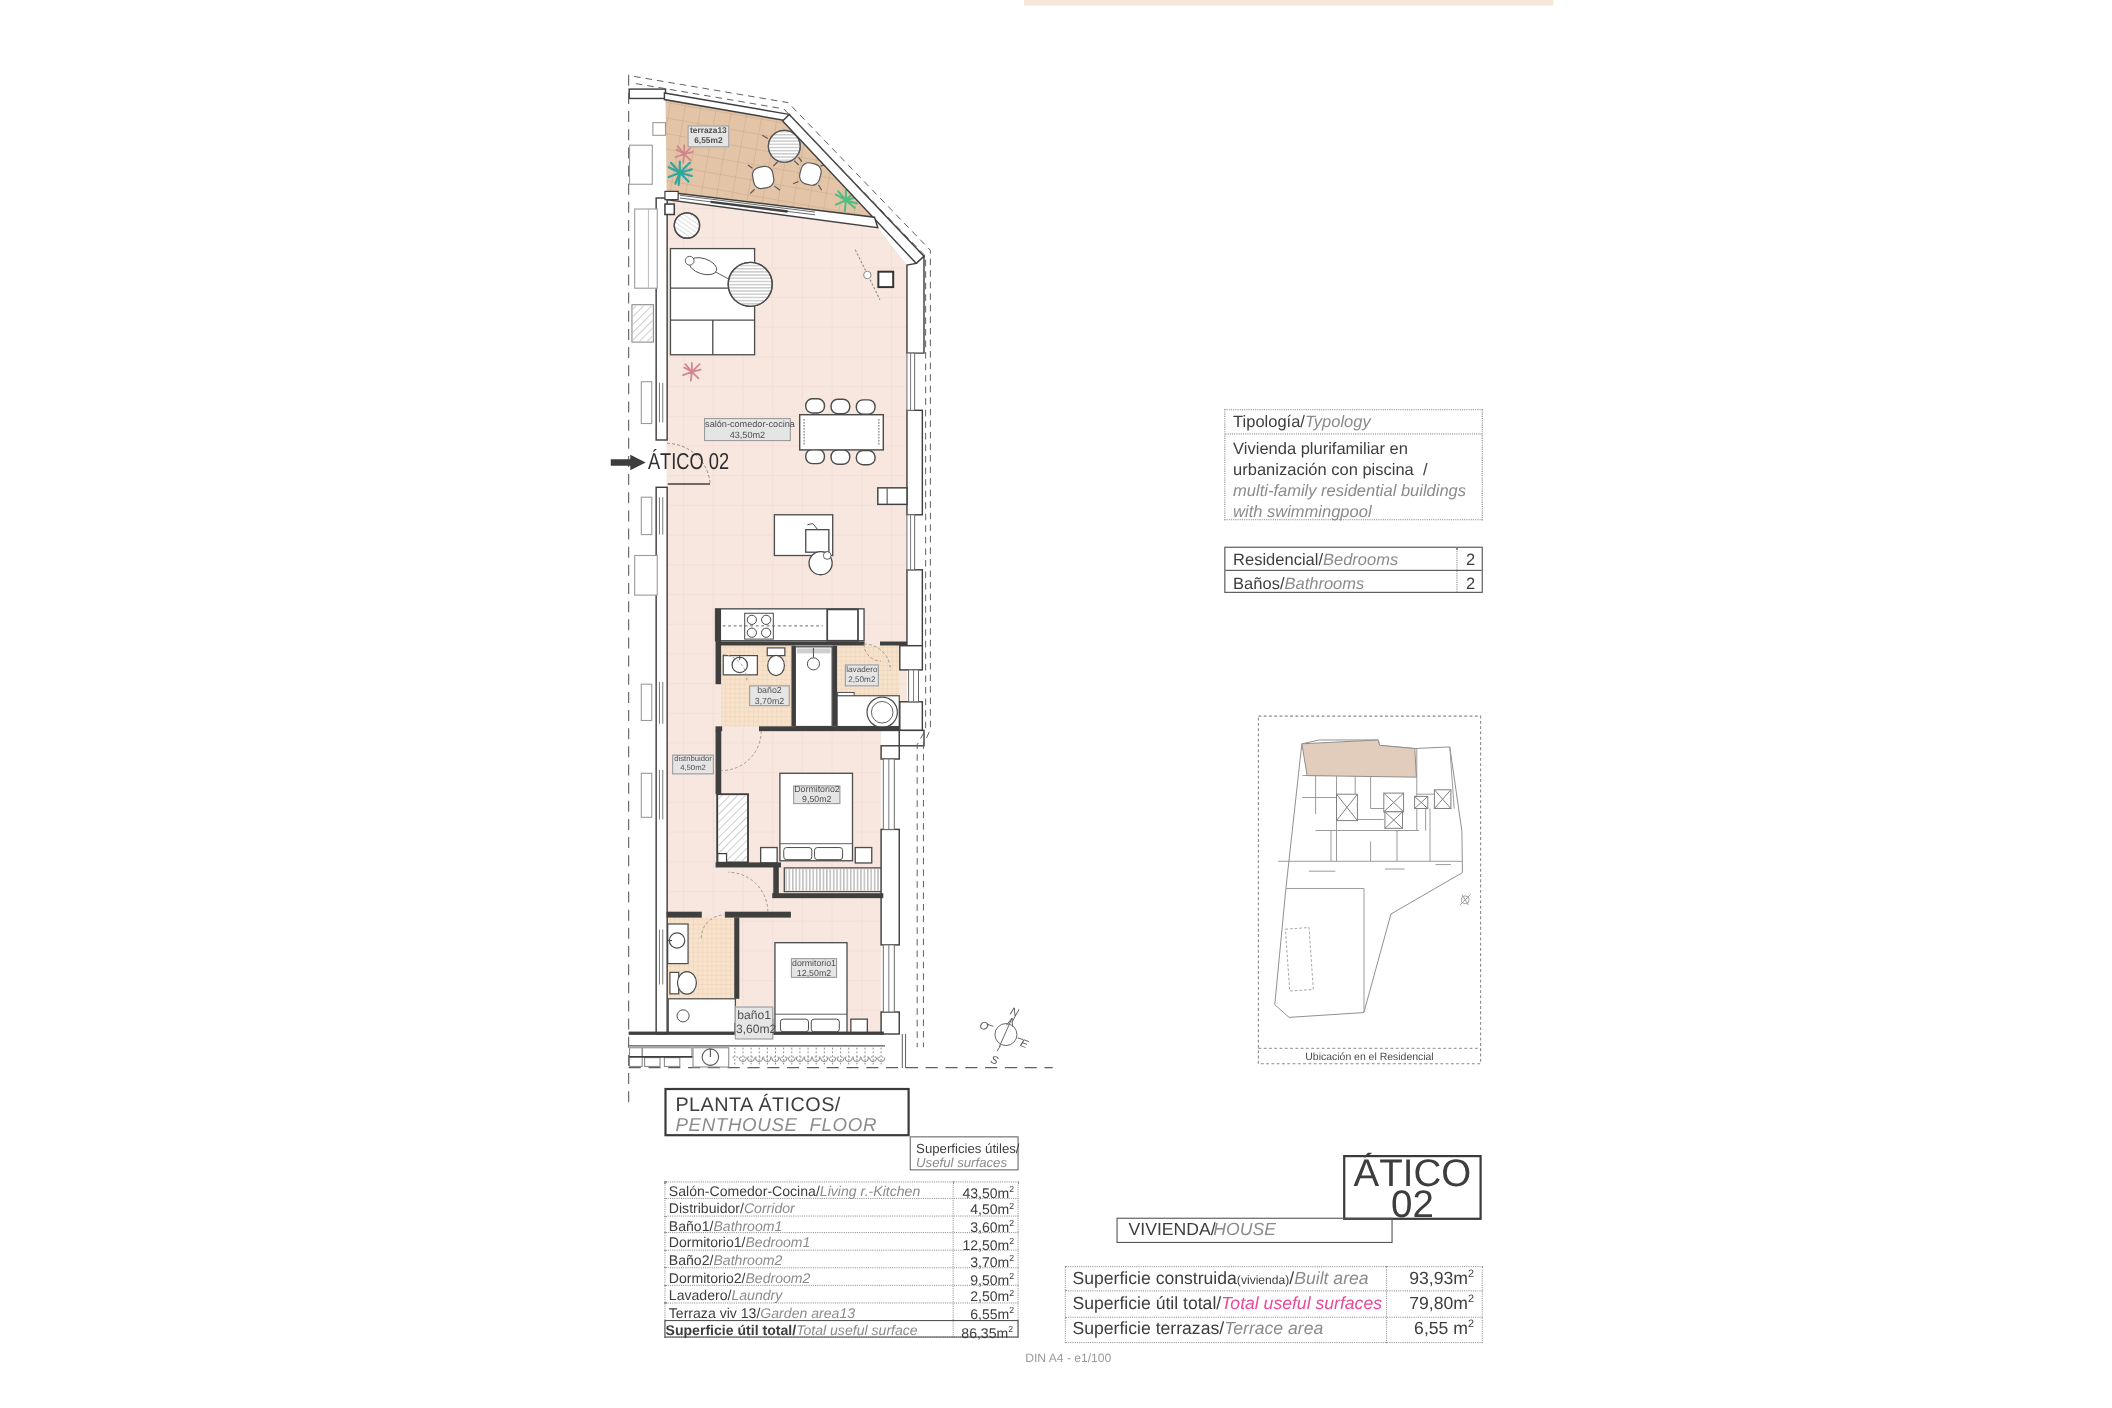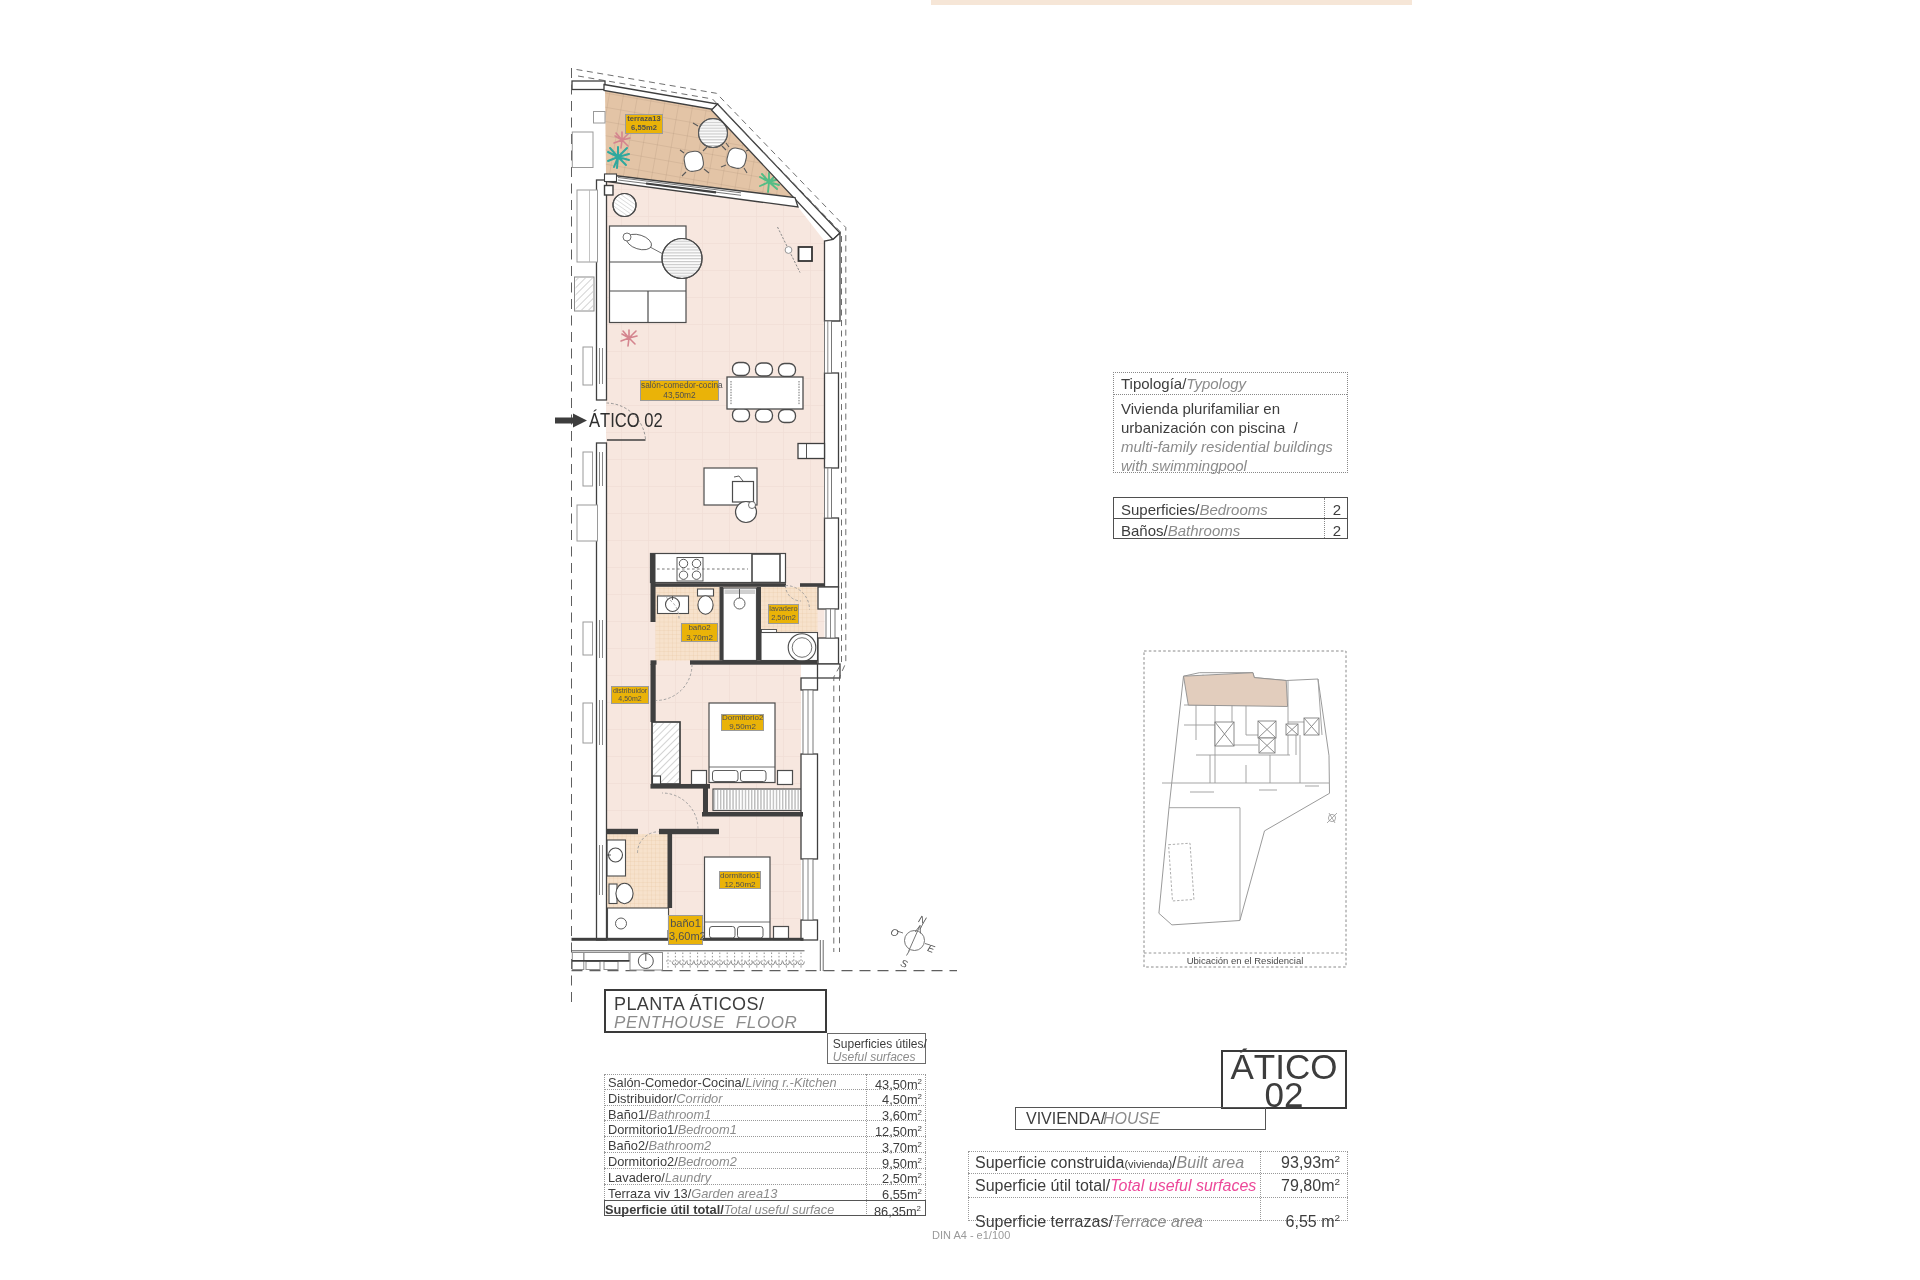--- a/index.html
+++ b/index.html
@@ -1,20 +1,20 @@
 <!DOCTYPE html>
 <html><head>
 <meta charset="utf-8">
 <style>
 html,body{margin:0;padding:0;background:#fff;}
 #page{position:relative;width:1920px;height:1280px;background:#fff;overflow:hidden;font-family:"Liberation Sans",sans-serif;}
 .abs{position:absolute;}
 .dk{color:#3d3d3d;}
 .gy{color:#8b8b8b;font-style:italic;}
-.plabel{position:absolute;background:#eab308;border:1px solid #9b9b9b;text-align:center;color:#4f4f4f;display:flex;flex-direction:column;justify-content:center;box-sizing:border-box;white-space:nowrap;line-height:1.18;}
+.plabel{position:absolute;background:#e5e5e5;border:1px solid #9b9b9b;text-align:center;color:#4f4f4f;display:flex;flex-direction:column;justify-content:center;box-sizing:border-box;white-space:nowrap;line-height:1.18;}
 .row{position:absolute;left:0;right:0;box-sizing:border-box;}
 sup{font-size:62%;vertical-align:super;line-height:0;}
 </style>
 </head>
 <body>
 <div id="page">
 <div class="abs" style="left:931px;top:0;width:481px;height:5px;background:#f6e6d7;"></div>
 <svg class="abs" style="left:0;top:0" width="1920" height="1280" viewBox="0 0 1920 1280">
 <defs>
 <pattern id="pg" width="27" height="27" patternUnits="userSpaceOnUse">
@@ -347,21 +347,21 @@
 
 <div class="abs" style="left:1113px;top:372px;width:235px;height:101px;border:1px dotted #888;box-sizing:border-box;font-size:15px;">
 <div style="position:absolute;left:0;right:0;top:0;height:22px;border-bottom:1px dotted #888;padding:2px 0 0 7px;box-sizing:border-box;"><span class="dk">Tipología/</span><span class="gy">Typology</span></div>
 <div style="position:absolute;left:7px;top:26px;right:4px;line-height:19px;">
 <span class="dk">Vivienda plurifamiliar en<br>urbanización con piscina&nbsp; /</span><br>
 <span class="gy">multi-family residential buildings<br>with swimmingpool</span></div>
 </div>
 <div class="abs" style="left:1113px;top:497px;width:235px;height:42px;border:1px solid #4f4f4f;box-sizing:border-box;font-size:15px;">
 <div style="position:absolute;left:0;right:0;top:0;height:21px;border-bottom:1px solid #4f4f4f;box-sizing:border-box;"></div>
 <div style="position:absolute;top:0;bottom:0;right:22px;border-left:1px dotted #888;"></div>
-<div style="position:absolute;left:7px;top:2.5px;"><span class="dk">Superficies/</span><span class="gy">Bedrooms</span></div>
+<div style="position:absolute;left:7px;top:2.5px;"><span class="dk">Residencial/</span><span class="gy">Bedrooms</span></div>
 <div class="dk" style="position:absolute;right:6px;top:2.5px;">2</div>
 <div style="position:absolute;left:7px;top:23.5px;"><span class="dk">Baños/</span><span class="gy">Bathrooms</span></div>
 <div class="dk" style="position:absolute;right:6px;top:23.5px;">2</div>
 </div>
 
 <div class="abs" style="left:604px;top:988.6px;width:223px;height:44.4px;border:2px solid #3a3a3a;box-sizing:border-box;">
 <div class="dk" style="position:absolute;left:8px;top:3px;font-size:18px;letter-spacing:0.4px;">PLANTA ÁTICOS/</div>
 <div class="gy" style="position:absolute;left:8px;top:22px;font-size:17px;letter-spacing:0.6px;">PENTHOUSE&nbsp; FLOOR</div>
 </div>
 
@@ -424,20 +424,20 @@
 <div style="position:absolute;inset:0;border:1px dotted #999;box-sizing:border-box;"></div>
 <div style="position:absolute;top:0;bottom:0;left:292px;border-left:1px dotted #999;"></div>
 <div class="row" style="top:0;height:23.3px;border-bottom:1px dotted #999;">
         <span class="dk" style="position:absolute;left:7px;top:3px;">Superficie construida<span style="font-size:11px;">(vivienda)</span>/<i style="color:#8b8b8b;">Built area</i></span>
         <span class="dk" style="position:absolute;right:8px;top:3px;">93,93m<sup>2</sup></span>
       </div>
 <div class="row" style="top:23.3px;height:23.3px;border-bottom:1px dotted #999;">
         <span class="dk" style="position:absolute;left:7px;top:3px;">Superficie útil total/<i style="color:#ec4899;">Total useful surfaces</i></span>
         <span class="dk" style="position:absolute;right:8px;top:3px;">79,80m<sup>2</sup></span>
       </div>
-<div class="row" style="top:59px;height:23.4px;">
+<div class="row" style="top:46px;height:23.4px;">
         <span class="dk" style="position:absolute;left:7px;top:3px;">Superficie terrazas/<i style="color:#8b8b8b;">Terrace area</i></span>
         <span class="dk" style="position:absolute;right:8px;top:3px;">6,55 m<sup>2</sup></span>
       </div>
 </div>
 
 <div class="abs" style="left:932px;top:1229px;font-size:11px;color:#9a9a9a;">DIN A4 - e1/100</div>
 </div>
 
 </body></html>

